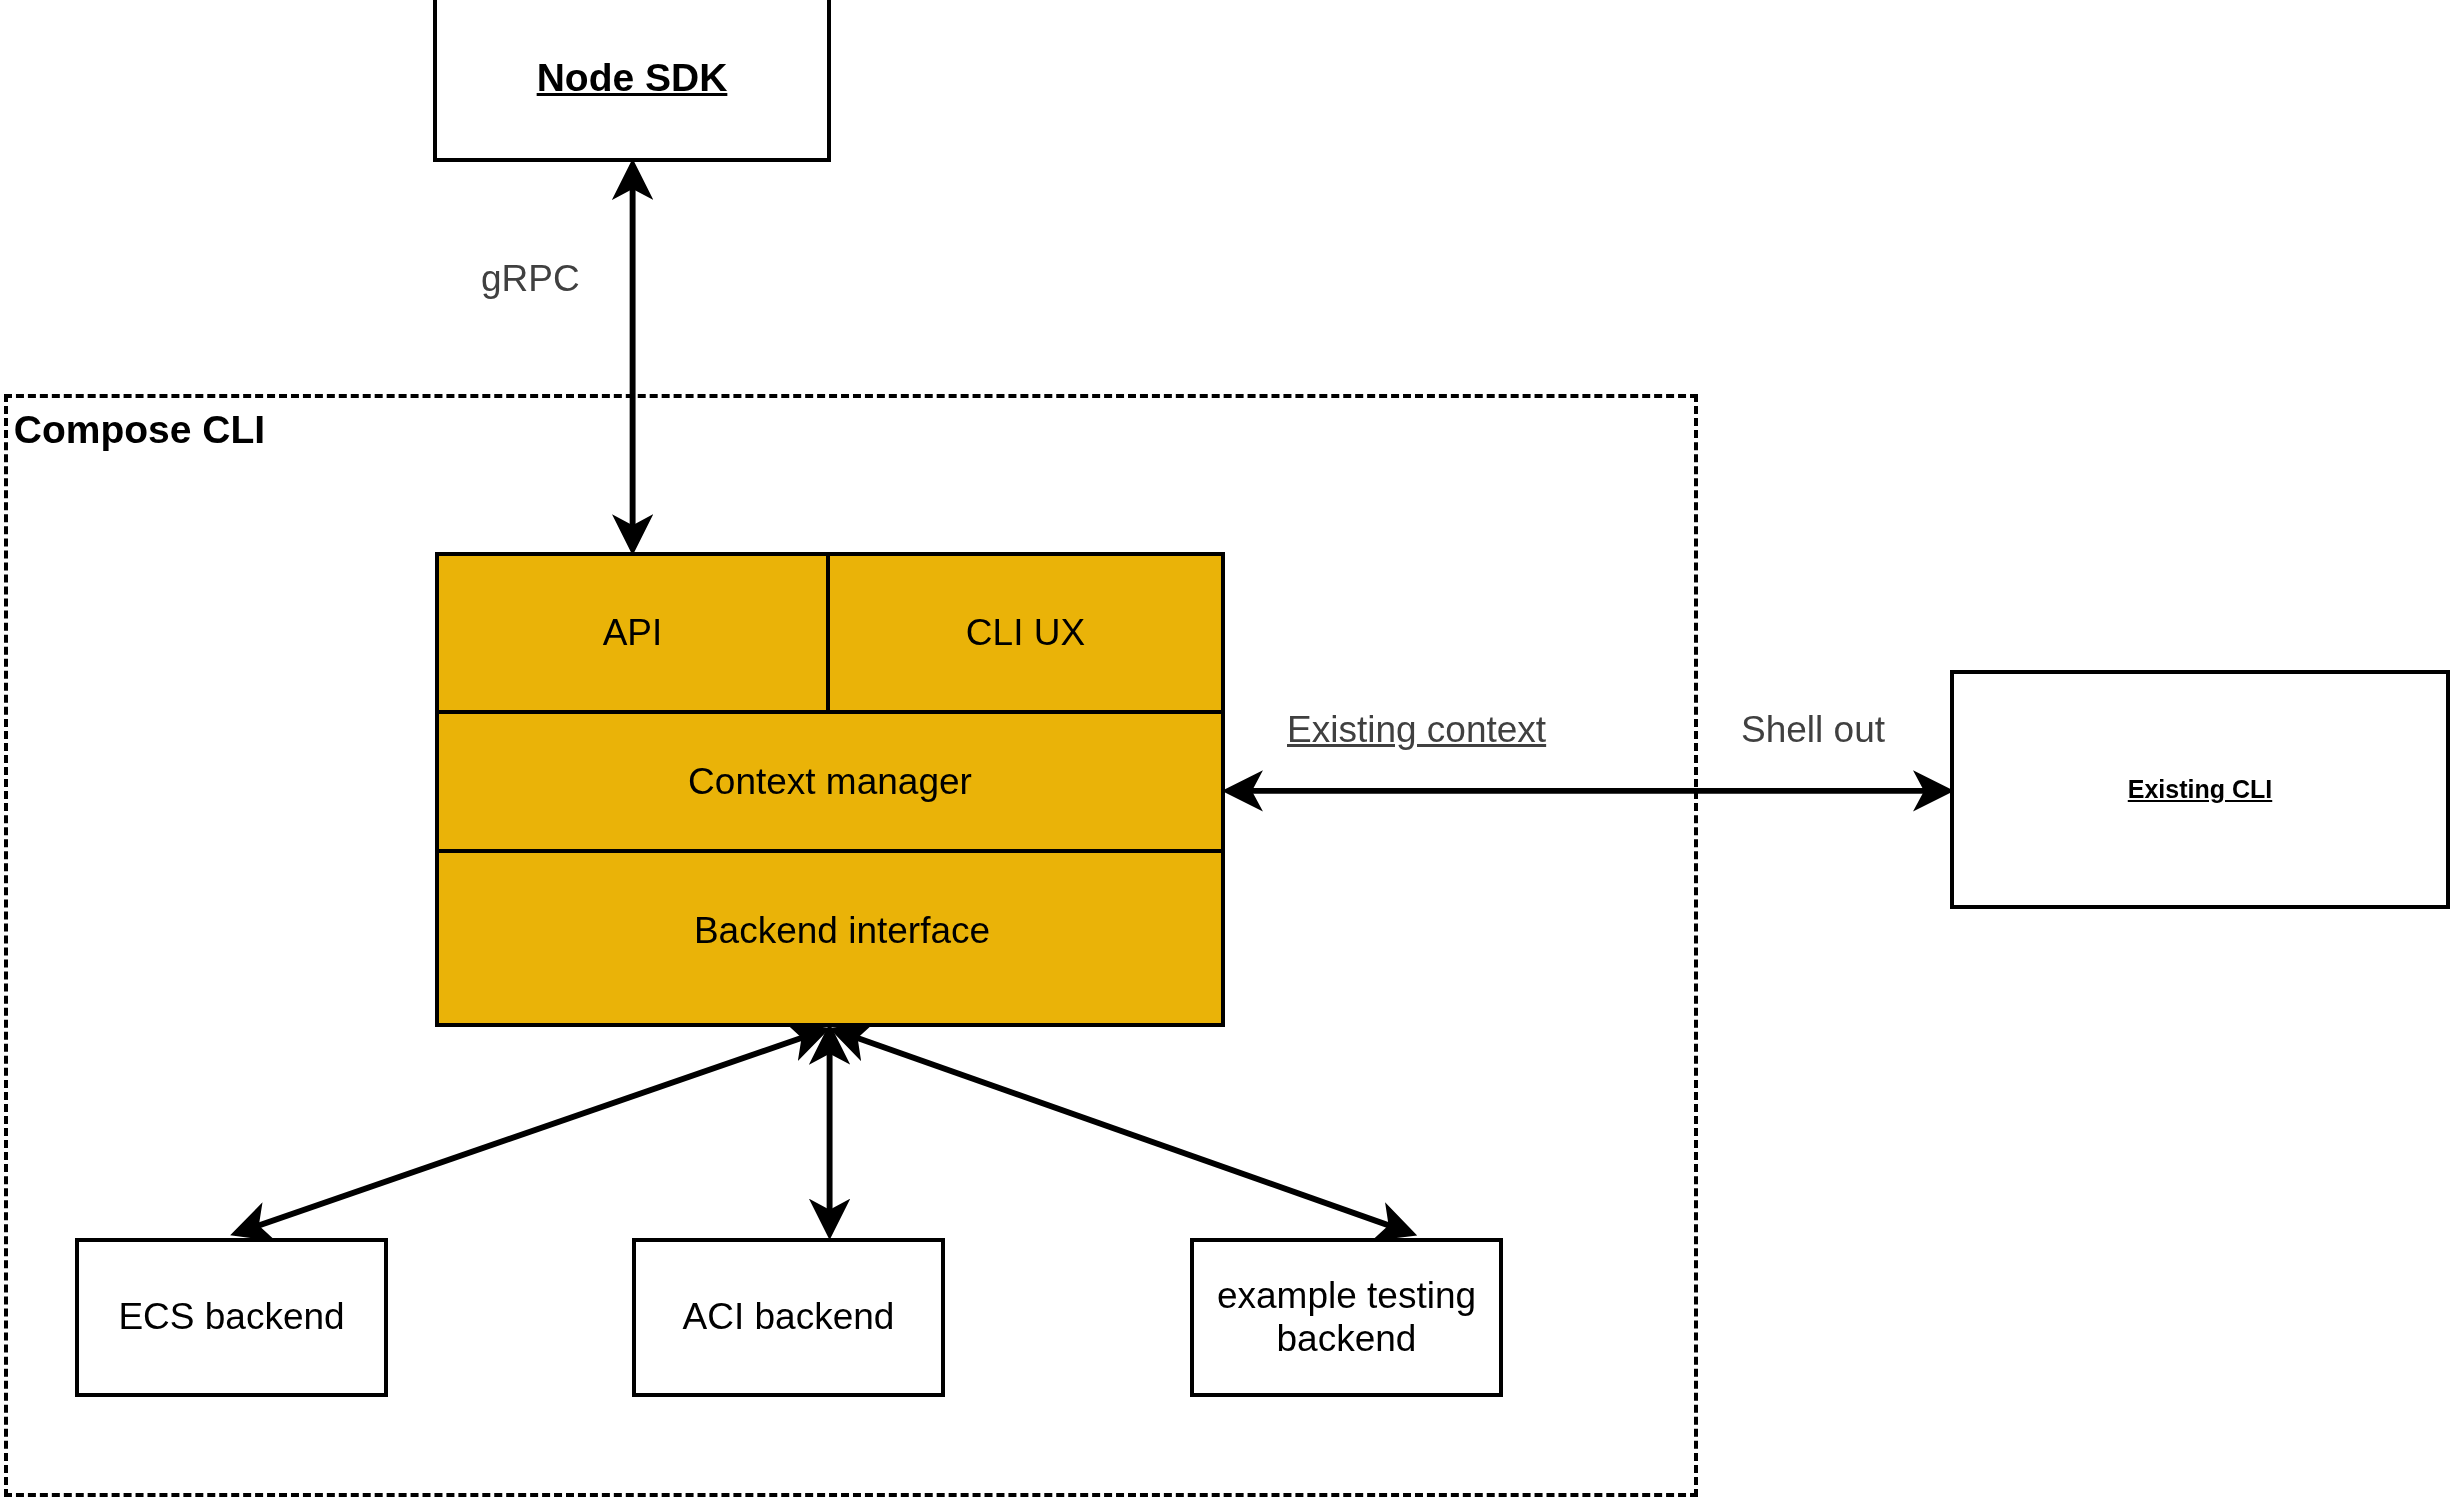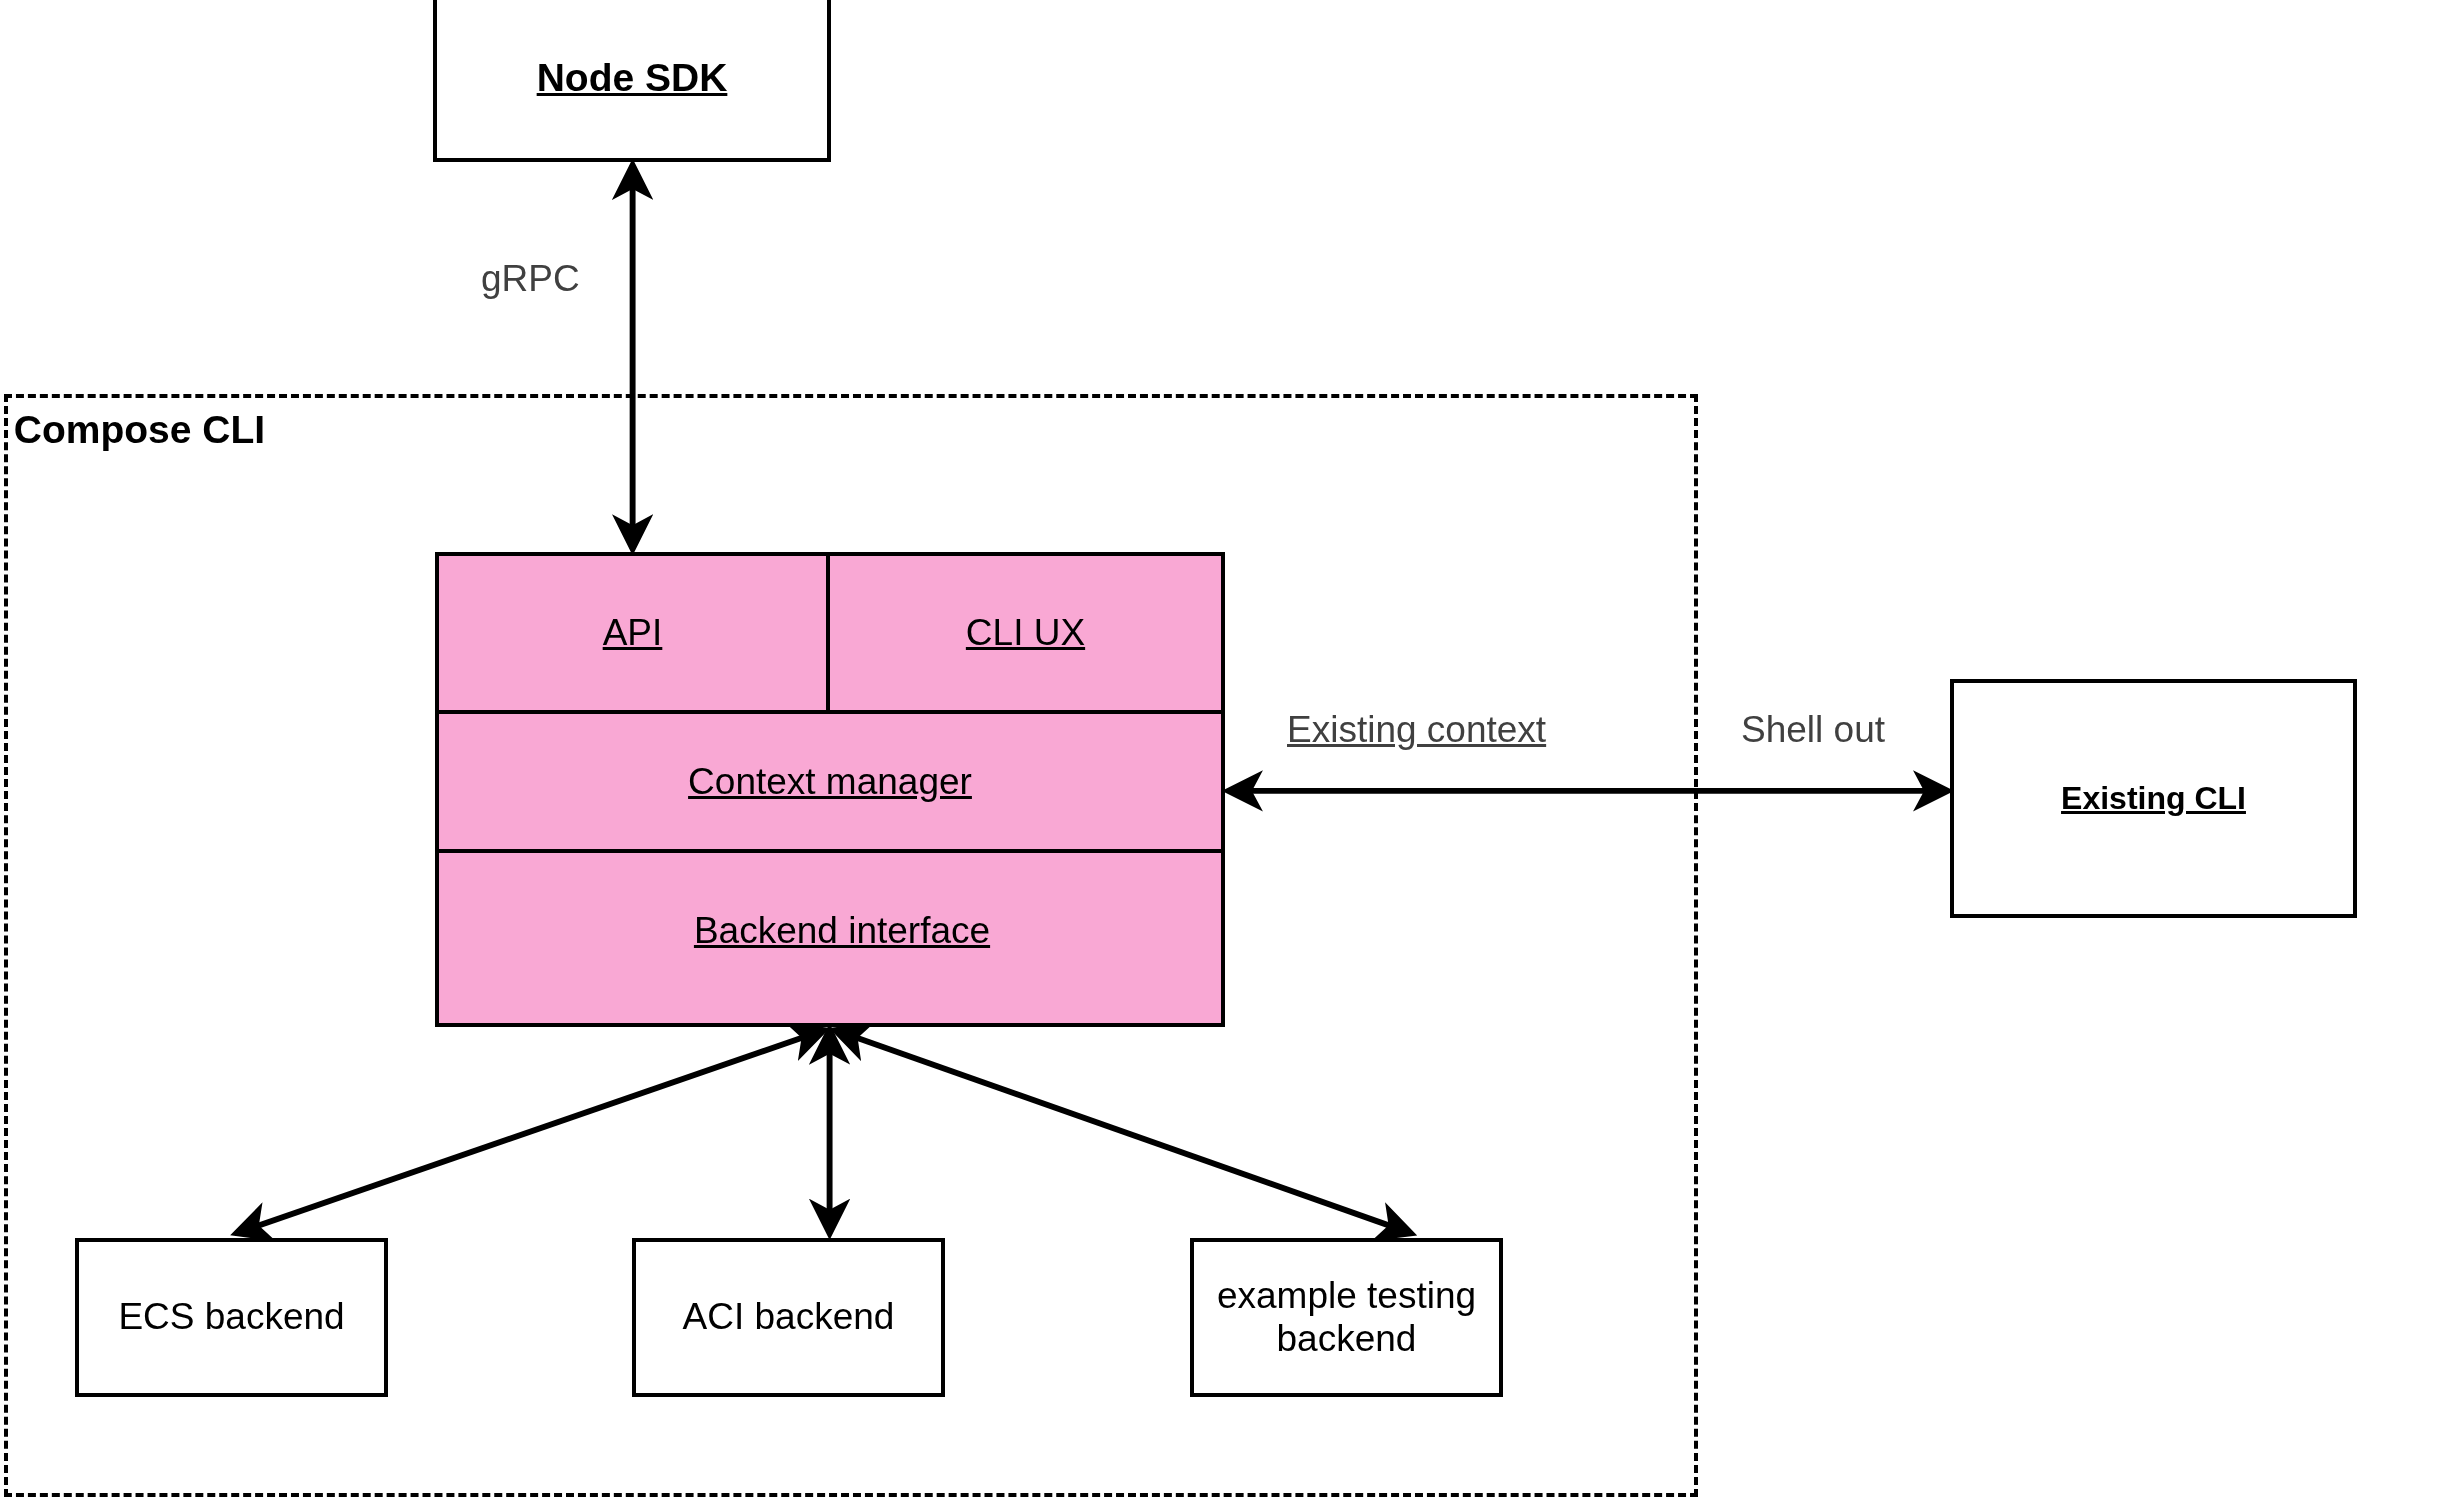--- a/index.html
+++ b/index.html
@@ -62,24 +62,23 @@
     color: #000000;
     white-space: nowrap;
   }
 
   
   #stack {
     position: absolute;
     left: 435px; top: 552px; width: 790px; height: 475px;
     box-sizing: border-box;
     border: 4.9px solid #000000;
-    background: #f9a8d4;
+    background: #eab308;
     display: flex;
     flex-direction: column;
-    text-decoration: underline;
   }
   .stack-row {
     box-sizing: border-box;
     display: flex;
     flex: 0 0 auto;
   }
   #stack-row-top {
     height: 158px;
     border-bottom: 4.9px solid #000000;
   }
@@ -102,23 +101,22 @@
   #cell-api {
     width: 50%;
     border-right: 4.9px solid #000000;
   }
   #cell-cliux { width: 50%; align-items: center; }
   #cell-context { width: 100%; }
   #cell-backend { width: 100%; padding-left: 24px; }
 
   
   #existing-cli {
-    left: 1950px; top: 670px; width: 407px; height: 239px;
-    font-size: 32px;
-    margin-top: 9px;
+    left: 1950px; top: 670px; width: 500px; height: 239px;
+    font-size: 25px;
   }
 
   
   #ecs-backend {
     left: 75px; top: 1238px; width: 313px; height: 159px;
     font-size: 37px;
   }
   #aci-backend {
     left: 632px; top: 1238px; width: 313px; height: 159px;
     font-size: 37px;

